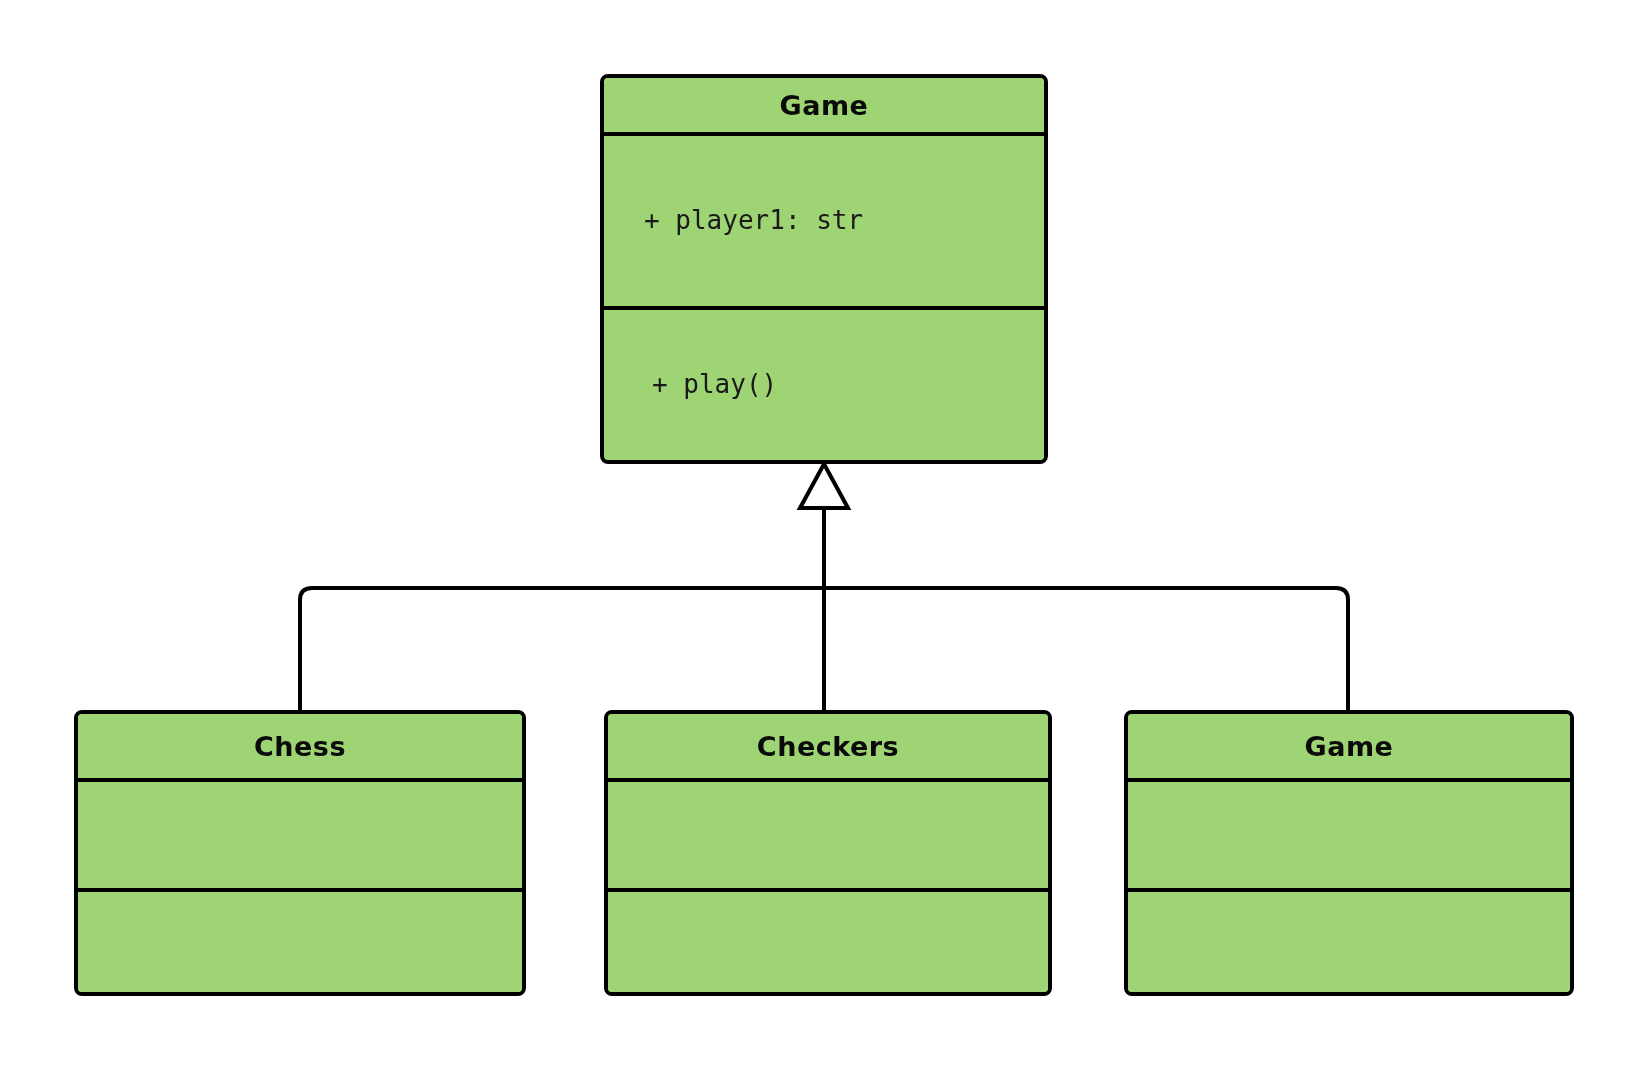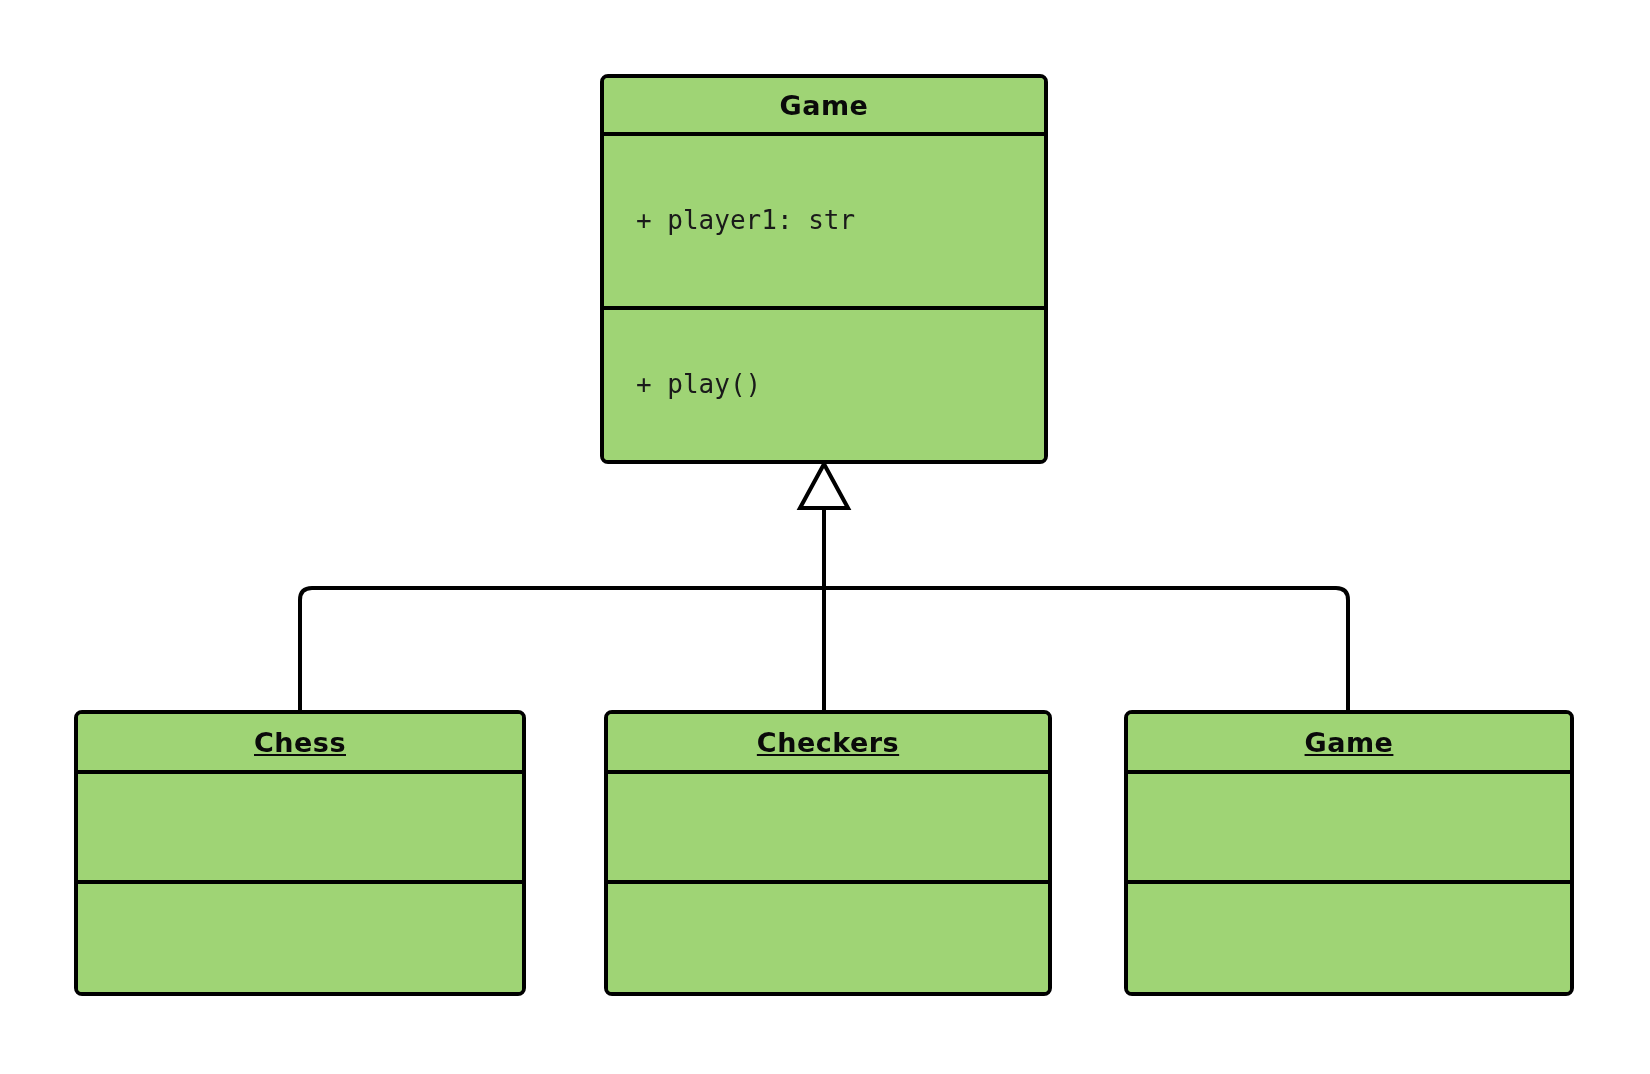--- a/index.html
+++ b/index.html
@@ -52,49 +52,49 @@
     font-weight: bold;
     font-size: 27px;
     color: #0a0a0a;
     letter-spacing: 0.5px;
   }
   .uml-members {
     font-family: "DejaVu Sans Mono", "Liberation Mono", monospace;
     font-size: 26px;
     color: #1a1a1a;
     line-height: 1.27;
-    padding: 0 0 0 32px;
+    padding: 0 0 0 40px;
     display: flex;
     flex-direction: column;
     justify-content: center;
   }
   .uml-member-line {
     white-space: pre;
   }
   .uml-members.empty {
     padding: 0;
   }
 
   
   #class-game {
     left: 600px;
     top: 74px;
     width: 448px;
     height: 390px;
   }
   #class-game .sec-title   { height: 58px; }
   #class-game .sec-attrs   { height: 174px; }
-  #class-game .sec-methods { flex: 1 1 auto; }
+  #class-game .sec-methods { flex: 1 1 auto; margin-left: 8px; }
 
   
   .child-class {
     top: 710px;
     height: 286px;
   }
-  .child-class .sec-title   { height: 60px; text-decoration: underline; }
+  .child-class .sec-title   { height: 68px; }
   .child-class .sec-attrs   { height: 110px; }
   .child-class .sec-methods { flex: 1 1 auto; }
 
   #class-chess    { left: 74px;   width: 452px; }
   #class-checkers { left: 604px;  width: 448px; }
   #class-ludo     { left: 1124px; width: 450px; }
 </style>
 </head>
 <body>
 

